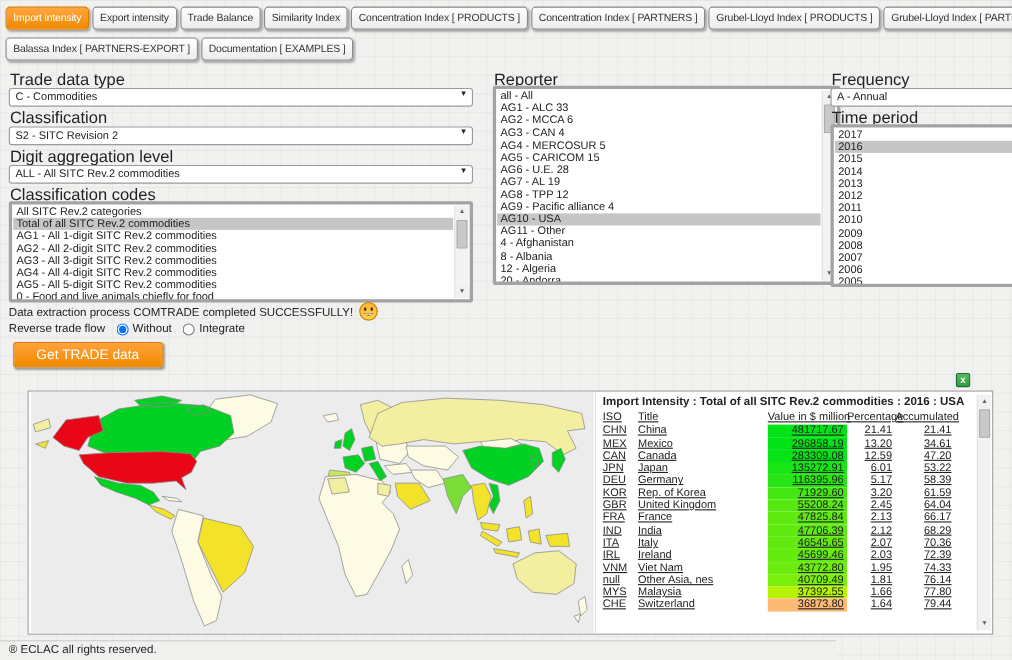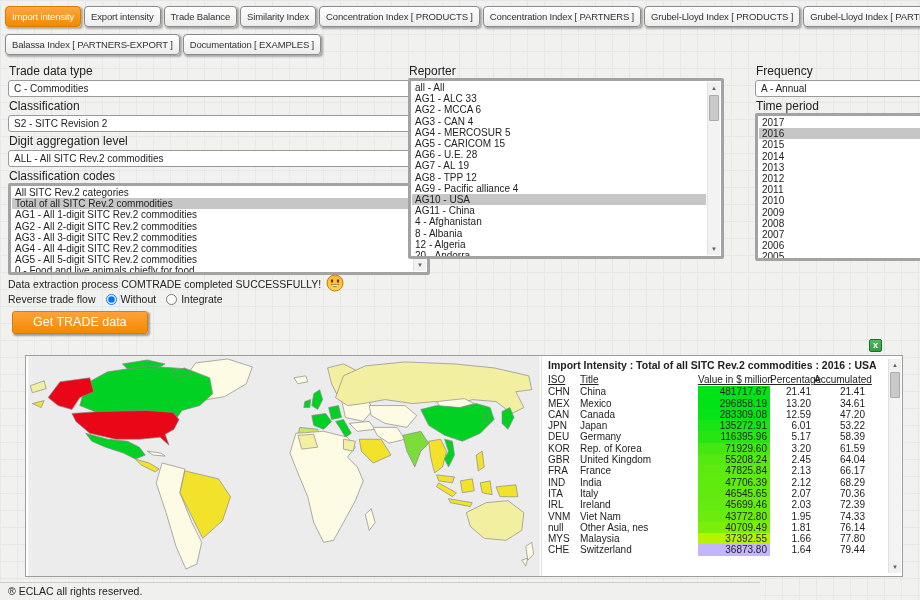--- a/index.html
+++ b/index.html
@@ -25,23 +25,23 @@
     box-shadow:1.5px 1.5px 2px rgba(0,0,0,0.3);
     cursor:pointer;
   }
   .tab.active {
     background:linear-gradient(#ffa640,#f28a00);
     border-color:#d97c00; color:#fff;
   }
   
   .col { position:absolute; top:62px; }
   #col1 { left:8px;  width:422px; }
-  #col2 { left:408px; width:316px; }
+  #col2 { left:448px; width:316px; }
   #col3 { left:755px; width:184px; }
-  .lbl { font-size:12px; color:#222; margin:2px 0 2px 1px; height:12px; }
+  .lbl { font-size:15px; color:#222; margin:2px 0 2px 1px; height:12px; }
   .select-wrap { position:relative; margin-bottom:1px; }
   .select-wrap select {
     width:100%; height:17px; font-family:inherit; font-size:10px; color:#222;
     background:#fff; border:1px solid #9a9a9a; border-radius:3px;
     appearance:none; -webkit-appearance:none; padding:0 16px 0 5px;
   }
   .select-wrap .arrow {
     position:absolute; right:5px; top:4px; font-size:7px; color:#222; pointer-events:none;
   }
   .listbox {
@@ -81,21 +81,21 @@
     background:linear-gradient(#56b95f,#2f9e41); border:1px solid #1b6e2c; border-radius:2px;
     color:#fff; font-size:9px; line-height:11px; font-weight:bold; text-align:center; cursor:pointer;
   }
   #results {
     position:absolute; left:25px; top:355px; width:878px; height:222px;
     background:#fff; border:1px solid #9d9d9b; display:flex;
   }
   #map-wrap { width:516px; height:100%; border-right:1px solid #e2e2e0; }
   #tbl { position:relative; flex:1; overflow:hidden; padding:3px 30px 0 6px; }
   .tbl-title { font-size:10.5px; font-weight:bold; line-height:13px; margin-bottom:2px; white-space:nowrap; }
-  .tr { display:grid; grid-template-columns:32px 118px 72px 44px 54px; line-height:11.3px; font-size:10px; }
+  .tr { display:grid; grid-template-columns:32px 118px 72px 44px 54px; line-height:11.3px; font-size:10px;text-decoration:underline; }
   .tr.head { text-decoration:underline; margin-bottom:1px; cursor:pointer; }
   .c-val, .c-pct, .c-acc { text-align:right; padding-right:3px; }
   .tr.head .c-val { white-space:nowrap; }
   #tbl .sb { top:3px; bottom:3px; }
   
   #footer {
     position:absolute; left:0; top:582px; width:760px; height:18px;
     background:#f0f0ee; border-top:1px solid #cccccb;
     font-size:10.5px; line-height:17px; padding-left:8px;
   }
@@ -158,21 +158,21 @@
       <div class="li">AG1 - ALC 33</div>
       <div class="li">AG2 - MCCA 6</div>
       <div class="li">AG3 - CAN 4</div>
       <div class="li">AG4 - MERCOSUR 5</div>
       <div class="li">AG5 - CARICOM 15</div>
       <div class="li">AG6 - U.E. 28</div>
       <div class="li">AG7 - AL 19</div>
       <div class="li">AG8 - TPP 12</div>
       <div class="li">AG9 - Pacific alliance 4</div>
       <div class="li selected">AG10 - USA</div>
-      <div class="li">AG11 - China</div>
+      <div class="li">AG11 - Other</div>
       <div class="li">4 - Afghanistan</div>
       <div class="li">8 - Albania</div>
       <div class="li">12 - Algeria</div>
       <div class="li">20 - Andorra</div>
     </div>
 </div>
 
 <div class="col" id="col3">
   <div class="lbl">Frequency</div>
   <div class="select-wrap">
@@ -420,21 +420,21 @@
           <span class="c-iso">MYS</span>
           <span class="c-title">Malaysia</span>
           <span class="c-val" style="background-color: rgb(181, 243, 3);">37392.55</span>
           <span class="c-pct">1.66</span>
           <span class="c-acc">77.80</span>
         </div>
 
         <div class="tr">
           <span class="c-iso">CHE</span>
           <span class="c-title">Switzerland</span>
-          <span class="c-val" style="background-color: #c4b5fd;">36873.80</span>
+          <span class="c-val" style="background-color: #fdba74;">36873.80</span>
           <span class="c-pct">1.64</span>
           <span class="c-acc">79.44</span>
         </div>
       </div>
     <div class="sb">
       <div class="sb-btn up">▲</div>
       <div class="sb-thumb"></div>
       <div class="sb-btn down">▼</div>
     </div>
   </div>

